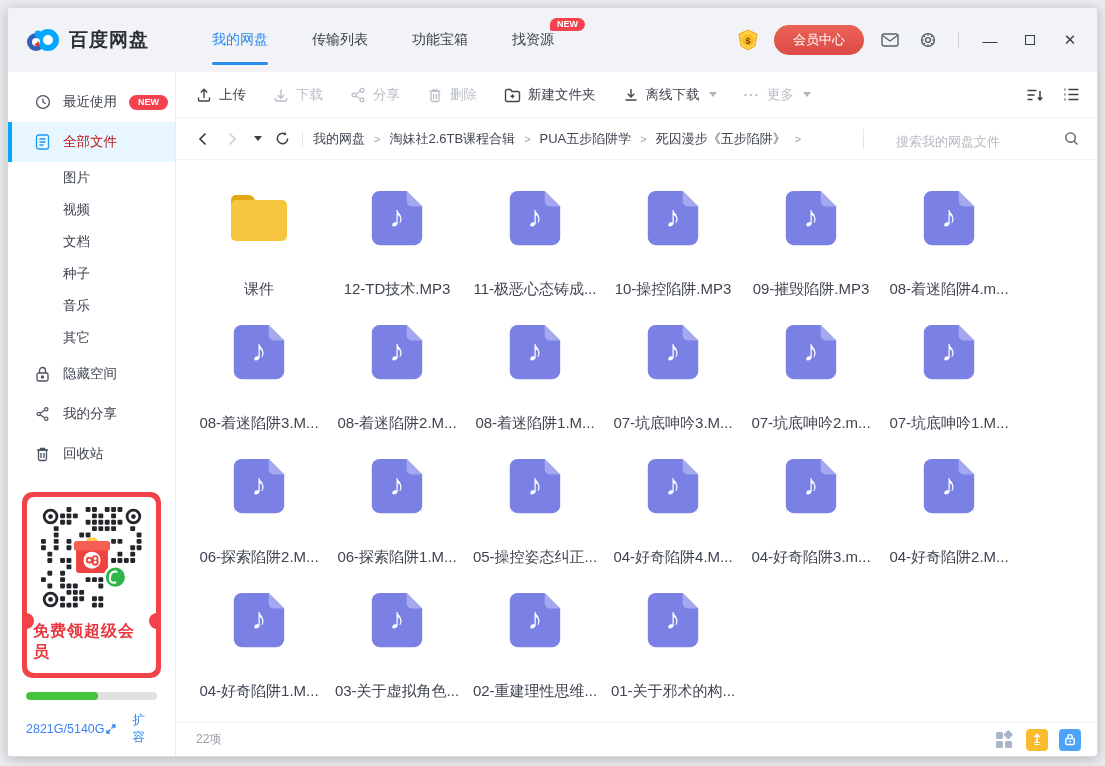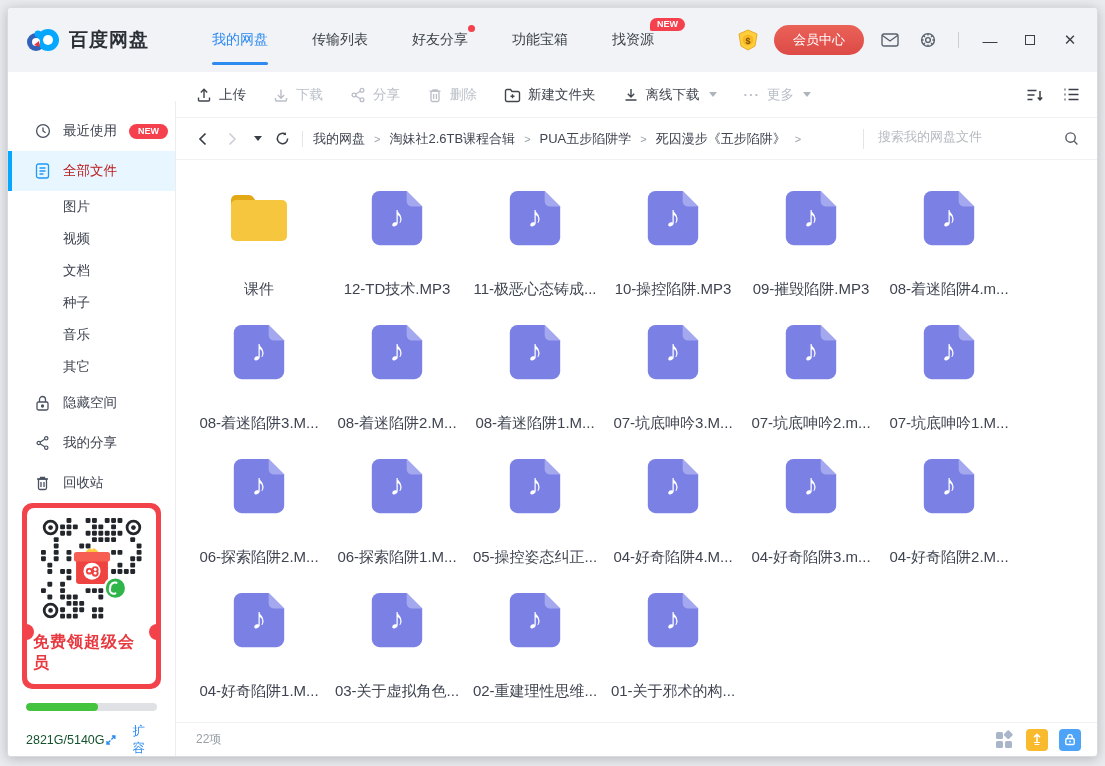--- a/index.html
+++ b/index.html
@@ -40,21 +40,21 @@
     padding:6px 19px; border-radius:15px; border:none; cursor:pointer;
   }
   .icon-btn { display:flex; align-items:center; justify-content:center; width:24px; height:24px; cursor:pointer; color:#5a616c; }
   .win-sep { width:1px; height:16px; background:#ccd0d6; margin:0 4px; }
   .win-ctrl { width:26px; height:26px; display:flex; align-items:center; justify-content:center; font-size:15px; color:#3a3f47; cursor:pointer; }
   .max-box { width:10px; height:10px; border:1.5px solid #3a3f47; }
   
   .content { flex:1; display:flex; min-height:0; }
   .sidebar {
     width:168px; flex-shrink:0; background:#fff; border-right:1px solid #ededf0;
-    display:flex; flex-direction:column; padding-top:10px;margin-top:29px;
+    display:flex; flex-direction:column; padding-top:10px;
   }
   .side-item {
     display:flex; align-items:center; gap:12px; height:40px; padding-left:26px;
     font-size:13.5px; color:#3f4450; cursor:pointer; position:relative; flex-shrink:0;
   }
   .side-item .sicon { width:17px; display:flex; justify-content:center; color:#4a5160; }
   .side-item.sub { height:32px; padding-left:55px; }
   .side-item.selected { background:#e8f6ff; color:#b91c1c; }
   .side-item.selected::before {
     content:""; position:absolute; left:0; top:0; bottom:0; width:4px; background:#06a7ff;
@@ -74,21 +74,21 @@
   }
   .promo-inner::before,.promo-inner::after {
     content:""; position:absolute; width:16px; height:16px; border-radius:50%; background:#f2434b; top:66%;
   }
   .promo-inner::before { left:-9px; } .promo-inner::after { right:-9px; }
   .promo-text { color:#e8383f; font-weight:bold; font-size:16px; letter-spacing:1px; }
   .storage { padding:14px 4px 0; }
   .progress-track { height:8px; background:#dfe1e4; border-radius:4px; overflow:hidden; width:100%; }
   .progress-fill { height:100%; background:#44c33e; border-radius:4px; }
   .storage-row { display:flex; align-items:center; justify-content:space-between; margin-top:12px; }
-  .storage-label { font-size:12.5px; color:#14532d; }
+  .storage-label { font-size:12.5px; color:#3b82f6; }
   .expand-link { font-size:12.5px; color:#2d8af0; cursor:pointer; display:flex; align-items:center; gap:16px; }
   
   .main { flex:1; display:flex; flex-direction:column; min-width:0; }
   .toolbar {
     height:46px; display:flex; align-items:center; gap:27px; padding:0 16px 0 20px;
     border-bottom:1px solid #f0f1f3; flex-shrink:0;
   }
   .tool-btn { display:flex; align-items:center; gap:7px; font-size:13.5px; color:#40454e; cursor:pointer; }
   .tool-btn svg { color:#40454e; }
   .tool-btn.disabled { color:#b9bec7; cursor:default;justify-content:center; }
@@ -100,21 +100,21 @@
     border-bottom:1px solid #f0f1f3; flex-shrink:0;
   }
   .nav-ctrl { display:flex; align-items:center; gap:10px; }
   .nav-ico { display:flex; align-items:center; justify-content:center; width:20px; height:20px; cursor:pointer; color:#3a3f47; }
   .nav-ico.disabled { color:#ccd0d6; cursor:default; }
   .crumb-sep-line { width:1px; height:16px; background:#e3e5e9; margin:0 10px; }
   .breadcrumb { display:flex; align-items:center; font-size:13px; color:#3f4450; gap:9px; flex:1; min-width:0; overflow:hidden; white-space:nowrap; }
   .crumb-item { cursor:pointer; }
   .crumb-gt { color:#9aa0a8; font-size:11px; }
   .searchbox {
-    display:flex; align-items:flex-start; border-left:1px solid #e3e5e9; padding-left:14px;
+    display:flex; align-items:flex-end; border-left:1px solid #e3e5e9; padding-left:32px;
     width:218px; flex-shrink:0; gap:16px;
   }
   .searchbox input {
     border:none; outline:none; font-size:13px; color:#3f4450; flex:1; min-width:0;
     font-family:inherit; background:transparent;
   }
   .searchbox input::placeholder { color:#b6bac1; }
   
   .file-area { flex:1; overflow:hidden; padding:14px 0 0 14px; }
   .grid { display:grid; grid-template-columns:repeat(6,138px); }
@@ -163,24 +163,20 @@
         </svg>
       </span>
       <span class="app-title">百度网盘</span>
     </div>
     <div class="tabs">
       <div class="tab active">
         <span>我的网盘</span>
       </div>
       <div class="tab">
         <span>传输列表</span>
-      </div>
-      <div class="tab">
-        <span>好友分享</span>
-        <span class="red-dot"></span>
       </div>
       <div class="tab">
         <span>功能宝箱</span>
       </div>
       <div class="tab">
         <span>找资源</span>
         <span class="new-badge">NEW</span>
       </div>
     </div>
     <div class="header-right">

